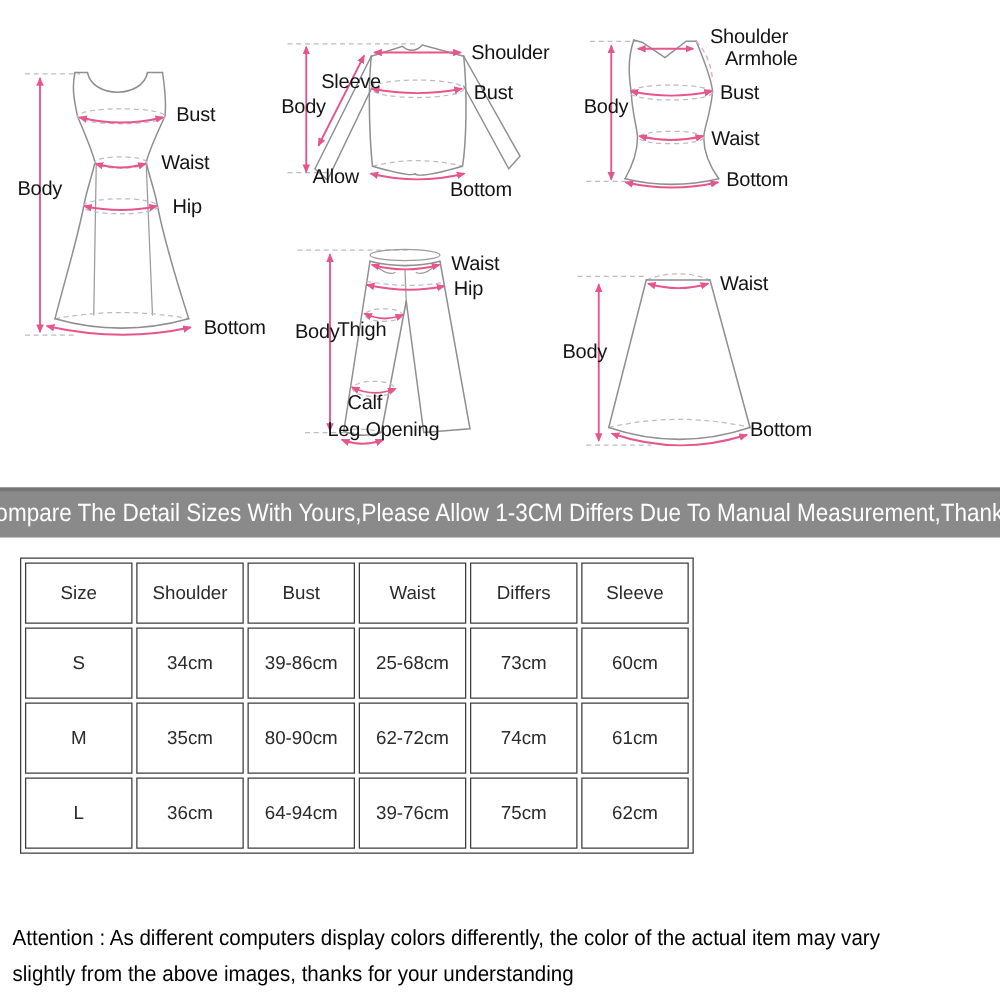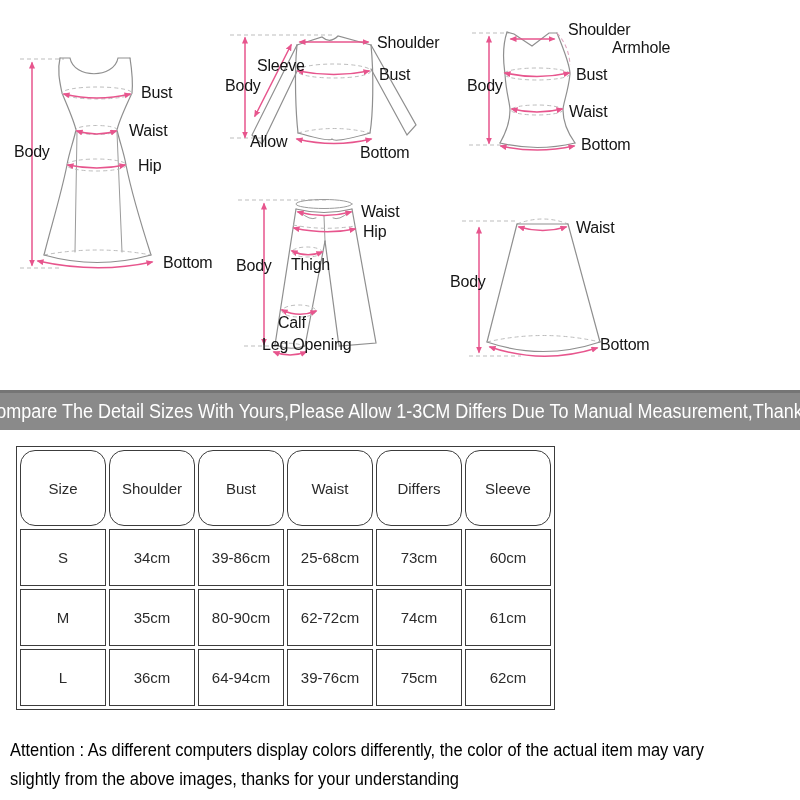--- a/index.html
+++ b/index.html
@@ -35,21 +35,21 @@
   }
 
   
   .table-wrap { position:absolute; left:16px; top:446px; }
   table.size  { border-collapse:separate; border-spacing:3px; border:1px solid #3c3c3c; background:#fff; }
   table.size td {
     border:1px solid #3c3c3c; width:86px; height:57px;
     text-align:center; vertical-align:middle;
     font-size:15px; color:#2b2b2b; background:#fff;
   }
-  table.size tr.head td { height:76px;border-radius:15px; }
+  table.size tr.head td { height:49px; }
 
   
   .attention {
     position:absolute; left:10px; top:736px; width:780px;
     font-size:17.5px; color:#000; line-height:29px; white-space:nowrap;
     transform:scaleX(0.94); transform-origin:left top;
   }
 </style>
 </head>
 <body>
@@ -199,30 +199,30 @@
     <div class="lbl" style="left:163px;top:254px">Bottom</div>
 
     <div class="lbl" style="left:377px;top:34px">Shoulder</div>
     <div class="lbl" style="left:257px;top:57px">Sleeve</div>
     <div class="lbl" style="left:225px;top:77px">Body</div>
     <div class="lbl" style="left:379px;top:66px">Bust</div>
     <div class="lbl" style="left:250px;top:133px">Allow</div>
     <div class="lbl" style="left:360px;top:144px">Bottom</div>
 
     <div class="lbl" style="left:568px;top:21px">Shoulder</div>
-    <div class="lbl" style="left:612px;top:39px">Armhole</div>
+    <div class="lbl" style="left:580px;top:39px">Armhole</div>
     <div class="lbl" style="left:467px;top:77px">Body</div>
     <div class="lbl" style="left:576px;top:66px">Bust</div>
     <div class="lbl" style="left:569px;top:103px">Waist</div>
     <div class="lbl" style="left:581px;top:136px">Bottom</div>
 
     <div class="lbl" style="left:361px;top:203px">Waist</div>
     <div class="lbl" style="left:363px;top:223px">Hip</div>
     <div class="lbl" style="left:236px;top:257px">Body</div>
-    <div class="lbl" style="left:291px;top:256px">Thigh</div>
+    <div class="lbl" style="left:270px;top:256px">Thigh</div>
     <div class="lbl" style="left:278px;top:314px">Calf</div>
     <div class="lbl" style="left:262px;top:336px">Leg Opening</div>
 
     <div class="lbl" style="left:576px;top:219px">Waist</div>
     <div class="lbl" style="left:450px;top:273px">Body</div>
     <div class="lbl" style="left:600px;top:336px">Bottom</div>
   </div>
 
   <div class="banner">
     <span>Compare The Detail Sizes With Yours,Please Allow 1-3CM Differs Due To Manual Measurement,Thanks!</span>

